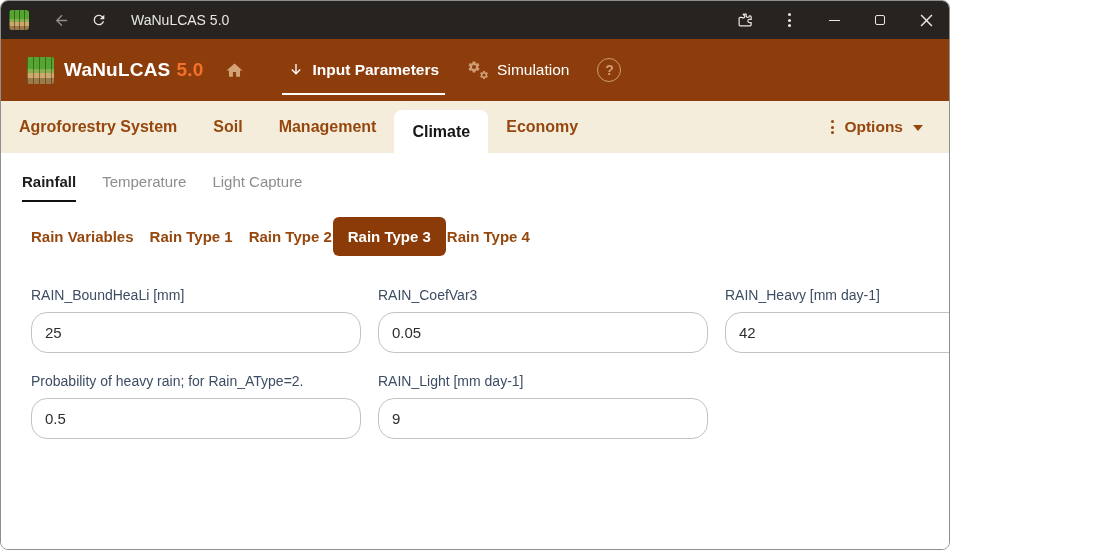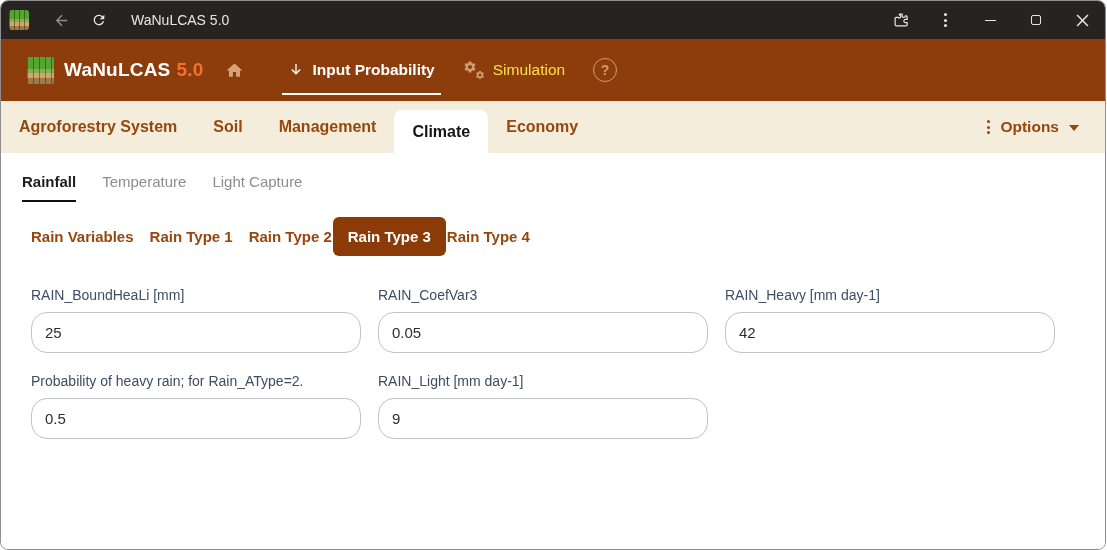--- a/index.html
+++ b/index.html
@@ -1,18 +1,18 @@
 <!DOCTYPE html>
 <html><head>
 <meta charset="utf-8">
 <style>
   * { margin:0; padding:0; box-sizing:border-box; }
   html,body { background:#fff; font-family:"Liberation Sans", sans-serif; }
   .window {
-    width:1106px; height:550px; position:relative; overflow:hidden;
+    width:950px; height:550px; position:relative; overflow:hidden;
     border:1px solid #8f8f8f; border-radius:8px; background:#fff;
     display:flex; flex-direction:column;
   }
   
   .titlebar {
     height:38px; background:#262320; display:flex; align-items:center;
     color:#e9e6e2; flex:0 0 auto; padding-left:8px;
   }
   .favicon { width:20px; height:20px; border-radius:3px; margin-right:18px; flex:0 0 auto;
     background:
@@ -37,21 +37,21 @@
   .app-logo { width:27px; height:27px; border-radius:2px; margin-right:10px; flex:0 0 auto;
     background:
       repeating-linear-gradient(90deg, rgba(30,20,5,.4) 0 1px, transparent 1px 6px),
       linear-gradient(#55a531 0 46%, #86b050 46% 60%, #cda76c 60% 78%, #9c7a49 78% 100%);
   }
   .brand { font-size:19px; font-weight:bold; color:#ffffff; letter-spacing:.2px; white-space:nowrap; }
   .brand-ver { color:#f4712b; margin-left:6px; }
   .home-btn { margin-left:22px; display:flex; align-items:center; }
   .app-nav { display:flex; align-items:stretch; height:100%; margin-left:30px; }
   .app-nav-item { display:flex; align-items:center; gap:8px; padding:0 14px; position:relative;
-    font-size:15.5px; color:#fde047; cursor:pointer; white-space:nowrap; }
+    font-size:15.5px; color:#ffffff; cursor:pointer; white-space:nowrap; }
   .app-nav-item.active { color:#ffffff; font-weight:bold; }
   .app-nav-item.active::after { content:""; position:absolute; left:8px; right:8px; bottom:6px;
     height:2px; background:#ffffff; }
   .gears { position:relative; width:22px; height:20px; flex:0 0 auto; }
   .gears svg { position:absolute; }
   .help-btn { margin-left:14px; width:24px; height:24px; border:1.6px solid #cf9d74; border-radius:50%;
     color:#cf9d74; font-size:14px; font-weight:bold; display:flex; align-items:center; justify-content:center; }
   
   .tabbar { height:52px; background:#f4eddc; display:flex; align-items:stretch; flex:0 0 auto;
     }
@@ -132,21 +132,21 @@
     <div class="home-btn">
       <svg width="19" height="19" viewBox="0 0 24 24" fill="#d4a377">
           <path d="M10 20v-6h4v6h5v-8h3L12 3 2 12h3v8z"></path>
         </svg>
     </div>
     <div class="app-nav">
       <div class="app-nav-item active">
         <svg width="16" height="16" viewBox="0 0 24 24" fill="#ffffff">
             <path d="M11 3h2v12.17l4.59-4.58L19 12l-7 7-7-7 1.41-1.41L11 15.17V3z"></path>
           </svg>
-        <span>Input Probability</span>
+        <span>Input Parameters</span>
       </div>
       <div class="app-nav-item">
         <span class="gears">
           <svg style="left:0;top:0" width="14" height="14" viewBox="0 0 24 24" fill="#cf9d74">
               <path d="M19.14 12.94c.04-.3.06-.61.06-.94 0-.32-.02-.64-.07-.94l2.03-1.58a.49.49 0 0 0 .12-.61l-1.92-3.32a.488.488 0 0 0-.59-.22l-2.39.96c-.5-.38-1.03-.7-1.62-.94l-.36-2.54a.484.484 0 0 0-.48-.41h-3.84c-.24 0-.43.17-.47.41l-.36 2.54c-.59.24-1.13.57-1.62.94l-2.39-.96c-.22-.08-.47 0-.59.22L2.74 8.87c-.12.21-.08.47.12.61l2.03 1.58c-.05.3-.09.63-.09.94s.02.64.07.94l-2.03 1.58a.49.49 0 0 0-.12.61l1.92 3.32c.12.22.37.29.59.22l2.39-.96c.5.38 1.03.7 1.62.94l.36 2.54c.05.24.24.41.48.41h3.84c.24 0 .44-.17.47-.41l.36-2.54c.59-.24 1.13-.56 1.62-.94l2.39.96c.22.08.47 0 .59-.22l1.92-3.32a.49.49 0 0 0-.12-.61l-2.01-1.58zM12 15.6A3.6 3.6 0 1 1 12 8.4a3.6 3.6 0 0 1 0 7.2z"></path>
             </svg>
           <svg style="right:0;bottom:0" width="10" height="10" viewBox="0 0 24 24" fill="#cf9d74">
               <path d="M19.14 12.94c.04-.3.06-.61.06-.94 0-.32-.02-.64-.07-.94l2.03-1.58a.49.49 0 0 0 .12-.61l-1.92-3.32a.488.488 0 0 0-.59-.22l-2.39.96c-.5-.38-1.03-.7-1.62-.94l-.36-2.54a.484.484 0 0 0-.48-.41h-3.84c-.24 0-.43.17-.47.41l-.36 2.54c-.59.24-1.13.57-1.62.94l-2.39-.96c-.22-.08-.47 0-.59.22L2.74 8.87c-.12.21-.08.47.12.61l2.03 1.58c-.05.3-.09.63-.09.94s.02.64.07.94l-2.03 1.58a.49.49 0 0 0-.12.61l1.92 3.32c.12.22.37.29.59.22l2.39-.96c.5.38 1.03.7 1.62.94l.36 2.54c.05.24.24.41.48.41h3.84c.24 0 .44-.17.47-.41l.36-2.54c.59-.24 1.13-.56 1.62-.94l2.39.96c.22.08.47 0 .59-.22l1.92-3.32a.49.49 0 0 0-.12-.61l-2.01-1.58zM12 15.6A3.6 3.6 0 1 1 12 8.4a3.6 3.6 0 0 1 0 7.2z"></path>
             </svg>
         </span>

